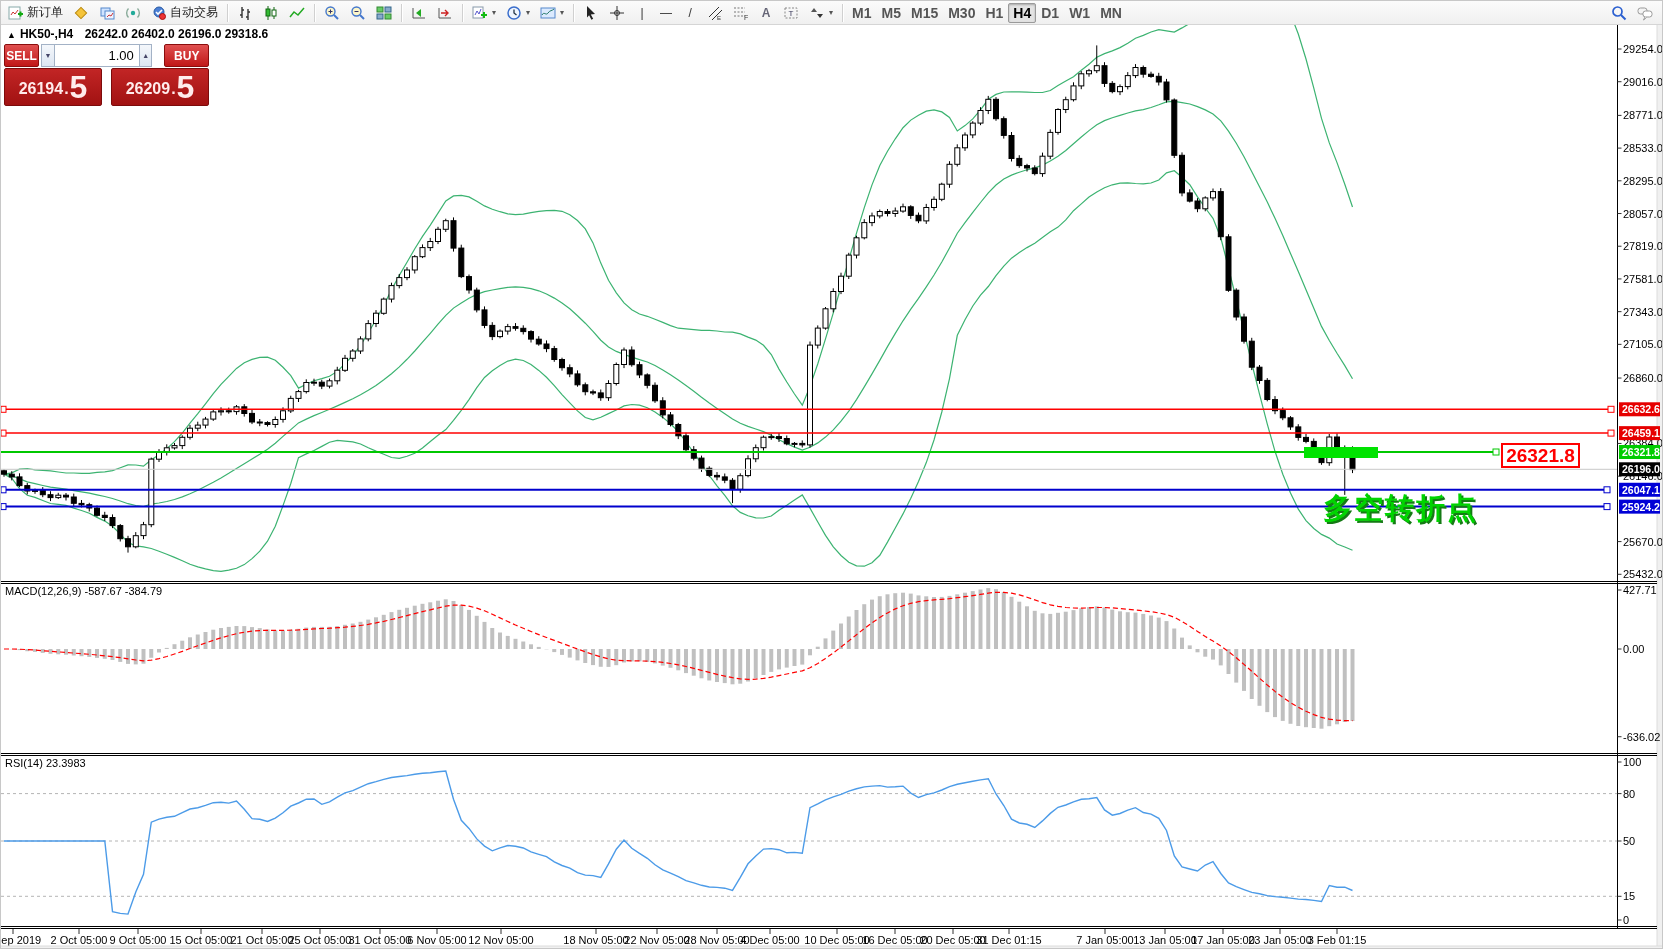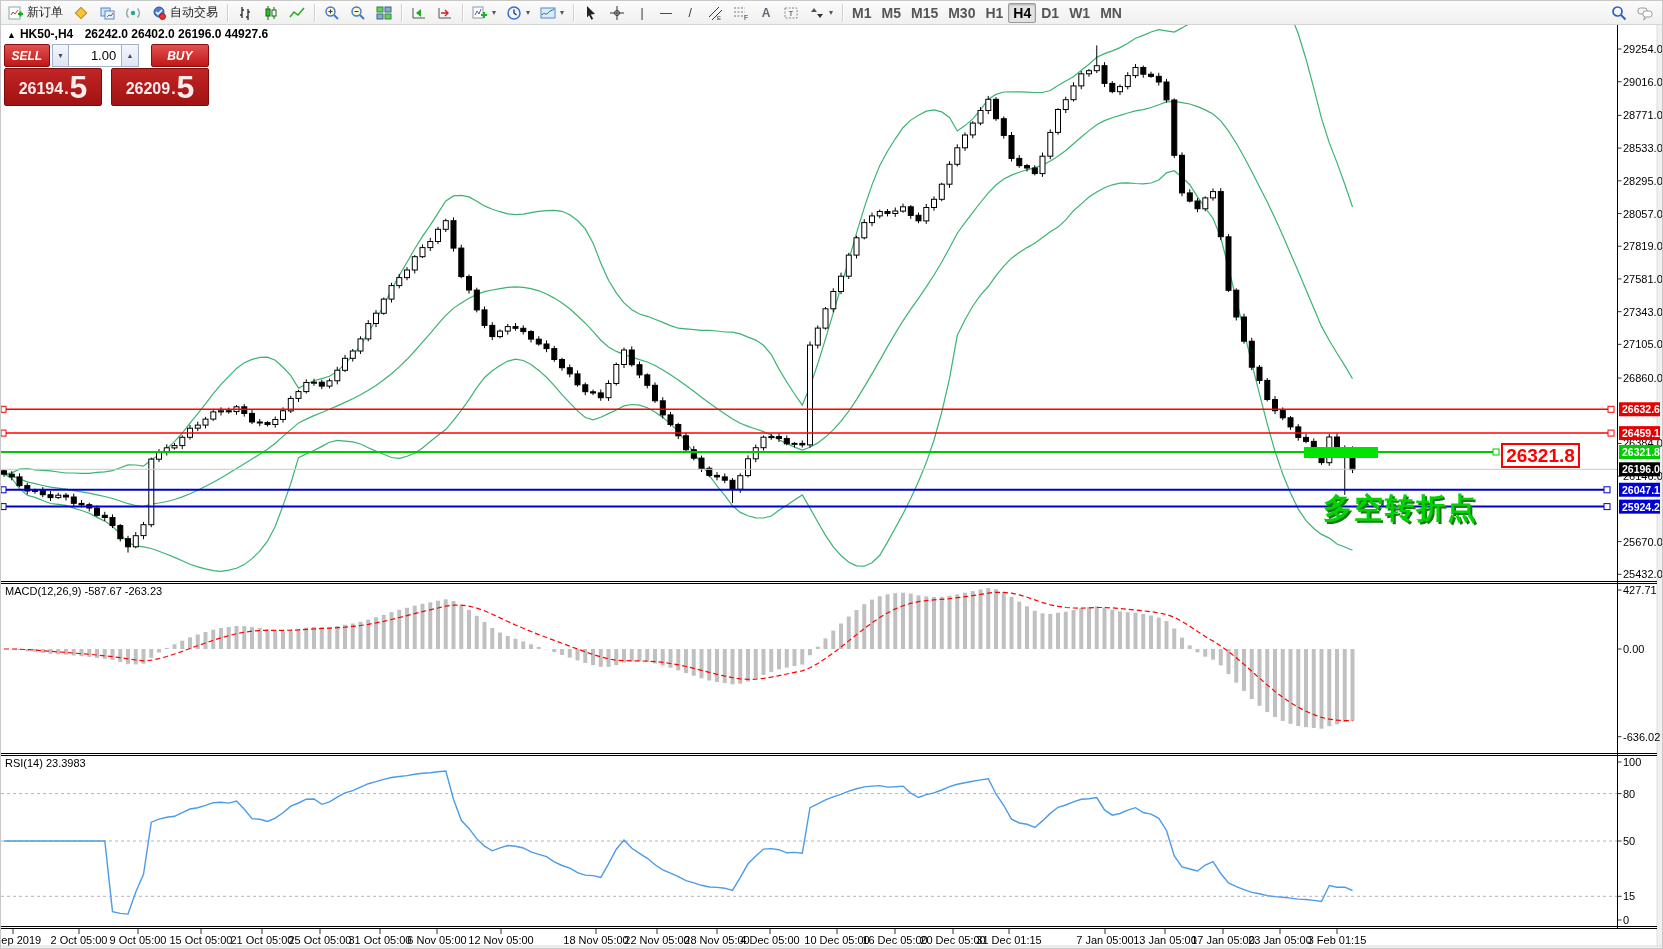--- a/index.html
+++ b/index.html
@@ -25,26 +25,26 @@
   .chart-area { position:absolute; left:0; top:24px; width:1663px; height:925px; background:#fff; }
   #chart-svg { position:absolute; left:0; top:0; }
 
   .chart-header { position:absolute; left:6px; top:2px; font-size:12px; font-weight:bold; color:#000; z-index:5; pointer-events:none; }
   .chart-header .tri { font-size:9px; margin-right:4px; }
 
   
   .trade-panel { position:absolute; left:3px; top:19px; width:205px; z-index:6; }
   .tp-row1 { display:flex; height:23px; align-items:stretch; }
   .tp-btn { background:linear-gradient(#e05050,#c01818); border:1px solid #8a0d0d; border-radius:2px;
-    color:#fff; font-weight:bold; font-size:12px; display:flex; align-items:center; justify-content:center; cursor:pointer;font-style:italic; }
+    color:#fff; font-weight:bold; font-size:12px; display:flex; align-items:center; justify-content:center; cursor:pointer; }
   .tp-sell { width:47px; }
   .tp-buy  { width:60px; margin-left:12px; }
   .tp-spin { width:18px; background:linear-gradient(#f4f7fb,#dde6f2); border:1px solid #a3b2c6; color:#446;
     font-size:7px; display:flex; align-items:center; justify-content:center; cursor:pointer; }
-  .tp-vol { width:52px; border:1px solid #a3b2c6; border-left:0; border-right:0; text-align:right;
+  .tp-vol { width:84px; border:1px solid #a3b2c6; border-left:0; border-right:0; text-align:right;
     font-size:13px; padding-right:5px; color:#000; }
   .tp-row2 { display:flex; margin-top:1px; height:38px;border-radius:18px; }
   .tp-price { flex:1; background:linear-gradient(#c22525,#a11212); border:1px solid #7d0b0b; border-radius:2px;
     color:#ffecec; display:flex; align-items:flex-end; justify-content:center; padding-bottom:3px; cursor:pointer; }
   .tp-price + .tp-price { margin-left:9px; }
   .tp-main { font-size:16px; font-weight:bold; line-height:26px; }
   .tp-dot { font-size:16px; font-weight:bold; line-height:26px; margin:0 1px; }
   .tp-big { font-size:32px; font-weight:bold; line-height:30px; }
 
   .macd-label, .rsi-label { position:absolute; left:4px; font-size:11px; color:#000; z-index:4; pointer-events:none; }
@@ -770,21 +770,21 @@
         <line x1="1279" y1="904" x2="1279" y2="909" stroke="#333"></line>
         <text x="1279" y="919" font-size="11" fill="#000" font-family="Liberation Sans, DejaVu Sans, sans-serif" text-anchor="middle">23 Jan 05:00</text>
         <line x1="1336" y1="904" x2="1336" y2="909" stroke="#333"></line>
         <text x="1336" y="919" font-size="11" fill="#000" font-family="Liberation Sans, DejaVu Sans, sans-serif" text-anchor="middle">3 Feb 01:15</text>
         <rect x="0" y="921" width="1663" height="4" fill="#f0f0f0"></rect>
         <line x1="0" y1="921" x2="1663" y2="921" stroke="#dcdcdc"></line>
       </svg>
 
     <div class="chart-header">
       <span class="tri">▲</span><span>HK50-,H4</span>
-      <span style="margin-left:8px;">26242.0 26402.0 26196.0 44927.6</span>
+      <span style="margin-left:8px;">26242.0 26402.0 26196.0 29318.6</span>
     </div>
 
     <div class="trade-panel">
       <div class="tp-row1">
         <div class="tp-btn tp-sell">SELL</div>
         <div class="tp-spin" style="margin-left:2px;">▼</div>
         <input class="tp-vol" value="1.00" style="">
         <div class="tp-spin">▲</div>
         <div class="tp-btn tp-buy">BUY</div>
       </div>
@@ -795,20 +795,20 @@
             <span class="tp-big">5</span>
         </div>
         <div class="tp-price">
           <span class="tp-main">26209</span>
             <span class="tp-dot">.</span>
             <span class="tp-big">5</span>
         </div>
       </div>
     </div>
 
-    <div class="macd-label">MACD(12,26,9) -587.67 -263.23</div>
+    <div class="macd-label">MACD(12,26,9) -587.67 -384.79</div>
     <div class="rsi-label">RSI(14) 23.3983</div>
 
     <div class="green-zone"></div>
     <div class="price-box">26321.8</div>
     <div class="turning-point">多空转折点</div>
   </div>
 </div>
 
 </body></html>

